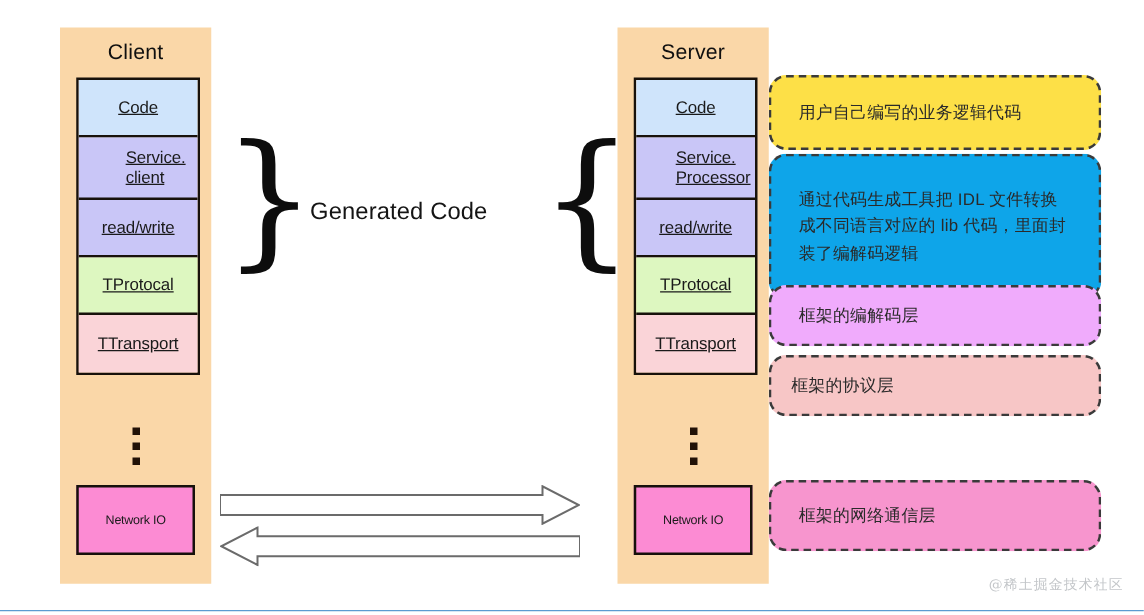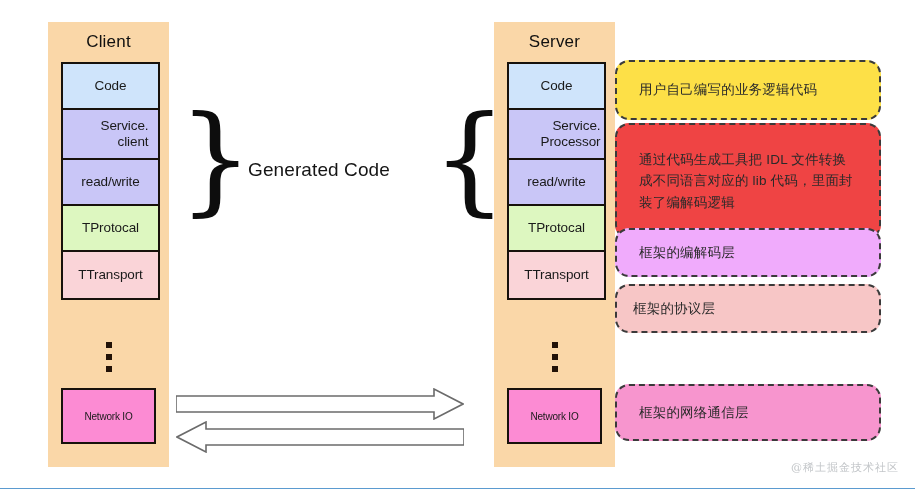--- a/index.html
+++ b/index.html
@@ -52,25 +52,26 @@
     box-sizing: content-box;
   }
 
   .layer {
     height: 46px;
     border-bottom: 2px solid #17110b;
     box-sizing: border-box;
     display: flex;
     align-items: center;
     justify-content: center;
-    text-align: right;
+    text-align: left;
     font-size: 13.5px;
     color: #1a1a1a;
     line-height: 1.22;
     letter-spacing: -.1px;
+    text-decoration: underline;
   }
   .layer:last-child { border-bottom: none; }
   .layer.tall { height: 50px; padding-left: 28px; }
 
   
   .ellipsis-dots {
     position: absolute;
     left: 57px;
     width: 7px;
     display: flex;
@@ -140,21 +141,21 @@
     box-sizing: border-box;
     display: flex;
     align-items: center;
     padding: 0 22px;
     color: #2a2a2a;
     font-size: 13.5px;
     line-height: 1.58;
     letter-spacing: .2px;
   }
   #note-code      { top: 60px;  height: 60px; background: #fde047; }
-  #note-generated { top: 123px; height: 116px; background: #ef4444; }
+  #note-generated { top: 123px; height: 116px; background: #0ea5e9; }
   #note-codec     { top: 228px; height: 49px; background: #f0abfc; }
   #note-protocol  { top: 284px; height: 49px; background: #f7c6c6; padding-left: 16px; }
   #note-network   { top: 384px; height: 57px; background: #f795ce; }
 
   
   #watermark {
     position: absolute;
     right: 16px;
     top: 460px;
     font-size: 11px;

